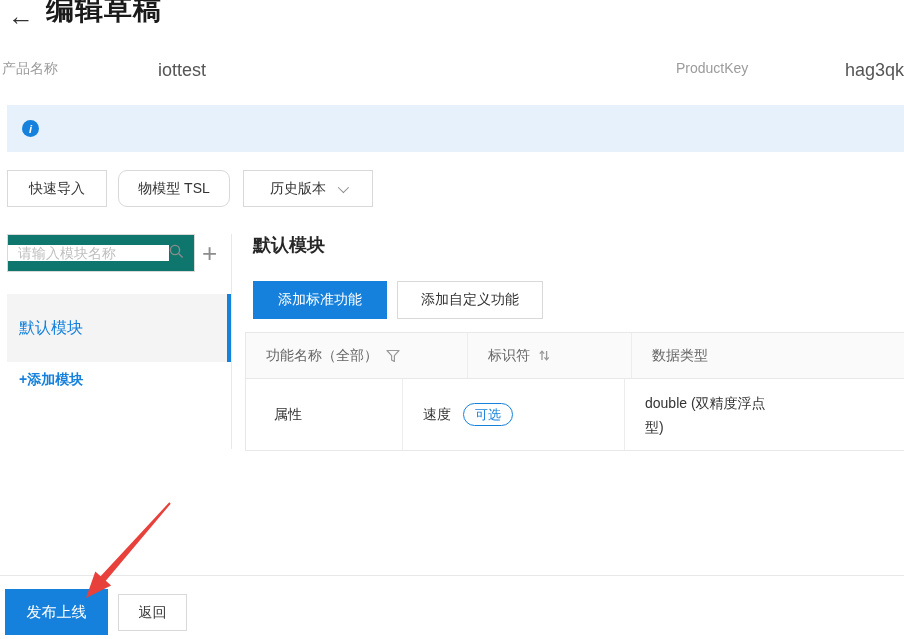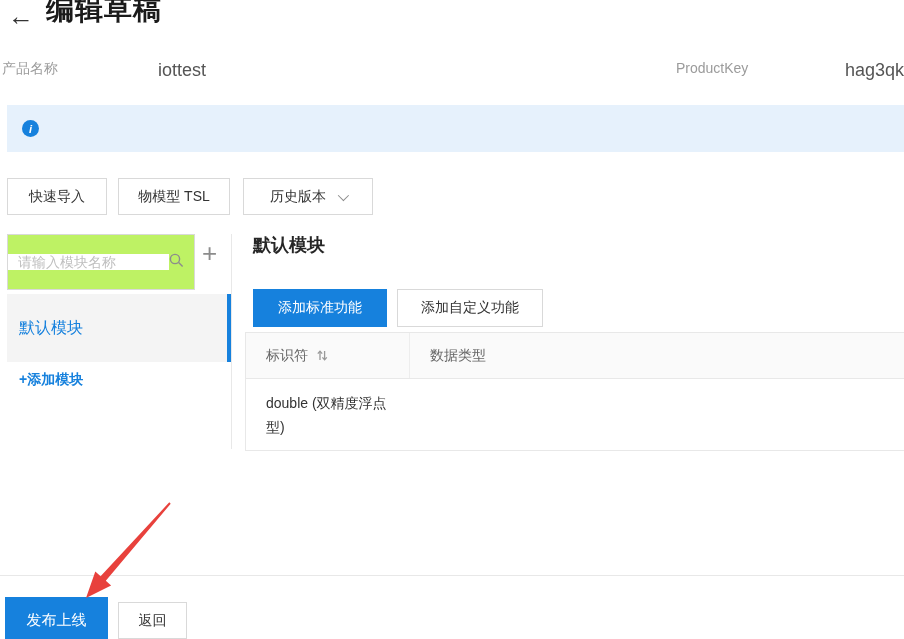--- a/index.html
+++ b/index.html
@@ -18,26 +18,26 @@
   
   .meta-label { color:#9b9b9b; font-size:14px; top:60px; }
   .meta-value { color:#555; font-size:18px; top:60px; }
 
   
   .banner { left:7px; top:105px; width:897px; height:47px; background:#e6f1fc; display:flex; align-items:center; padding-left:15px; }
   .info-icon { width:17px; height:17px; border-radius:50%; background:#1681dd; color:#fff; font-size:11px; font-weight:700; display:inline-flex; align-items:center; justify-content:center; flex:0 0 auto; font-style:italic; }
   .banner-text { margin-left:10px; color:#333; font-size:14px; }
 
   
-  .btn { display:inline-flex; align-items:center; justify-content:center; background:#fff; border:1px solid #d9d9d9; color:#333; font-size:14px; cursor:pointer;margin-top:8px; }
+  .btn { display:inline-flex; align-items:center; justify-content:center; background:#fff; border:1px solid #d9d9d9; color:#333; font-size:14px; cursor:pointer; }
   .toolbar-btn { top:170px; height:37px; }
   .chevron { width:8px; height:8px; border-right:1.6px solid #8c8c8c; border-bottom:1.6px solid #8c8c8c; transform:rotate(45deg) translateY(-2px); margin-left:12px; display:inline-block; }
 
   
-  .search-box { left:7px; top:234px; width:188px; height:56px; border:1px solid #d9d9d9; background:#bef264; display:flex; align-items:center; }
+  .search-box { left:7px; top:234px; width:188px; height:38px; border:1px solid #d9d9d9; background:#0f766e; display:flex; align-items:center; }
   .search-input { border:none; outline:none; flex:1; padding:0 4px 0 10px; font-size:14px; color:#333; font-family:inherit; min-width:0; }
   .search-input::placeholder { color:#bfbfbf; }
   .search-icon { margin-right:10px; flex:0 0 auto; cursor:pointer; }
   .plus-btn { left:202px; top:238px; font-size:26px; color:#8c8c8c; font-weight:300; cursor:pointer; line-height:30px; }
   .side-divider { left:231px; top:234px; width:1px; height:215px; background:#e8e8e8; }
   .module-item { left:7px; top:294px; width:224px; height:68px; background:#f4f4f4; display:flex; align-items:center; padding-left:12px; cursor:pointer; }
   .module-item .label { color:#1681dd; font-size:16px; }
   .module-bar { left:227px; top:294px; width:4px; height:68px; background:#1681dd; }
   .add-module { left:19px; top:371px; color:#1681dd; font-size:14px; font-weight:700; cursor:pointer; }
 
@@ -78,21 +78,21 @@
 <span class="abs meta-label" style="left:2px;font-family:Liberation Serif, serif;">产品名称</span>
 <span class="abs meta-value" style="left:158px;">iottest</span>
 <span class="abs meta-label" style="left:676px;">ProductKey</span>
 <span class="abs meta-value" style="left:845px;">hag3qk9J12</span>
 
 <div class="abs banner">
   <span class="info-icon">i</span>
 </div>
 
 <button class="abs btn toolbar-btn" style="left:7px; width:100px;">快速导入</button>
-<button class="abs btn toolbar-btn" style="left:118px; width:112px;">物模型 TSL</button>
+<button class="abs btn toolbar-btn" style="left:118px; width:112px;border-radius:9px;">物模型 TSL</button>
 <button class="abs btn toolbar-btn" style="left:243px; width:130px;">
   <span>历史版本</span>
   <span class="chevron"></span>
 </button>
 
 <div class="abs search-box">
   <input class="search-input" placeholder="请输入模块名称" style="">
   <span class="search-icon">
     <svg width="15" height="15" viewBox="0 0 15 15">
         <circle cx="6" cy="6" r="4.6" fill="none" stroke="#8c8c8c" stroke-width="1.4"></circle>
@@ -108,36 +108,51 @@
 </div>
 <div class="abs module-bar"></div>
 <span class="abs add-module">+添加模块</span>
 
 <div class="abs main-title">默认模块</div>
 <button class="abs btn btn-primary add-standard">添加标准功能</button>
 <button class="abs btn add-custom">添加自定义功能</button>
 
 <div class="abs table">
   <div class="trow thead">
+    <div class="cell c2">
+      <span>功能名称（全部）</span>
+      <span class="hicon">
+        <svg width="14" height="14" viewBox="0 0 14 14">
+            <path d="M1 1.5 h12 l-4.6 5.2 v5.8 l-2.8 -1.6 v-4.2 z" fill="none" stroke="#999" stroke-width="1.2" stroke-linejoin="round"></path>
+          </svg>
+      </span>
+    </div>
     <div class="cell c3">
       <span>标识符</span>
       <span class="hicon">
         <svg width="12" height="13" viewBox="0 0 12 13">
             <line x1="4" y1="2.5" x2="4" y2="11" stroke="#999" stroke-width="1.3"></line>
             <polyline points="1.8,4.6 4,2.2 6.2,4.6" fill="none" stroke="#999" stroke-width="1.3"></polyline>
             <line x1="8.6" y1="2" x2="8.6" y2="10.5" stroke="#999" stroke-width="1.3"></line>
             <polyline points="6.4,8.4 8.6,10.8 10.8,8.4" fill="none" stroke="#999" stroke-width="1.3"></polyline>
           </svg>
       </span>
     </div>
     <div class="cell c4">
       <span>数据类型</span>
     </div>
   </div>
   <div class="trow tbody">
+    <div class="cell c1">
+      <span>属性</span>
+    </div>
+    <div class="cell c2">
+      <span>速度</span>
+      <span class="badge">可选</span>
+    </div>
     <div class="cell c4">
       <span class="datatype">double (双精度浮点
 型)</span>
     </div>
   </div>
 </div>
 
 <div class="abs footer-line"></div>
 <button class="abs btn btn-primary publish-btn">发布上线</button>
 <button class="abs btn return-btn">返回</button>

